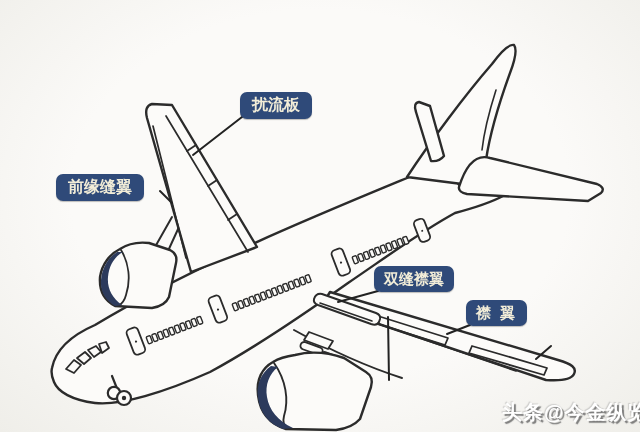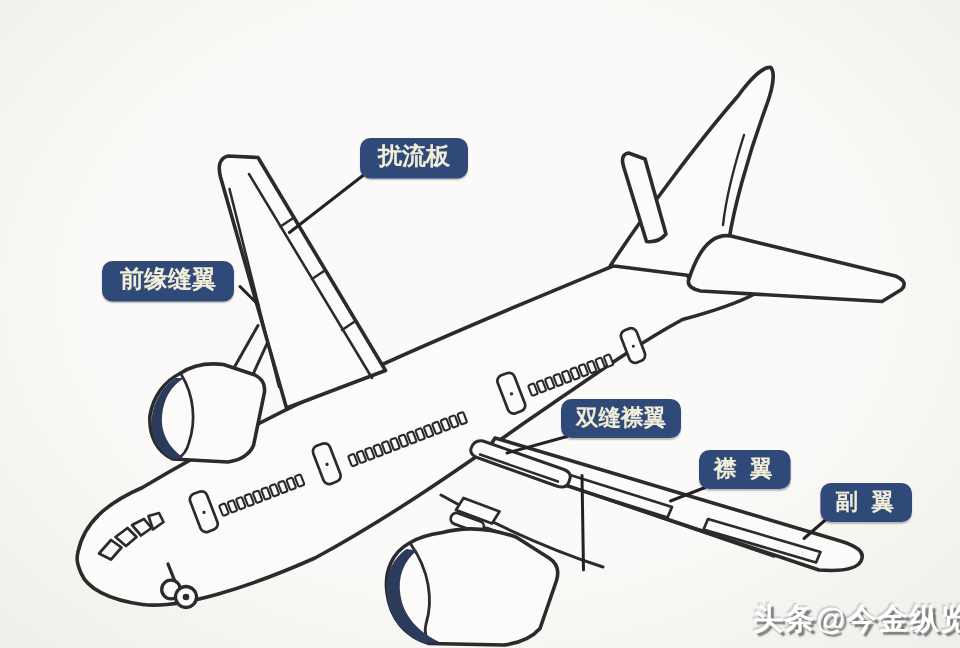--- a/index.html
+++ b/index.html
@@ -218,24 +218,23 @@
       <path d="M 160,191 L 172,203"></path>
       <path d="M 378,291 L 338,302"></path>
       <path d="M 470,325 L 447,334"></path>
       <path d="M 551,346 L 536,359"></path>
       <path d="M 389,380 L 388,317"></path>
     </g>
   </svg>
 
   <div class="label" style="left:240px;top:92px">扰流板</div>
 
-  <div class="label" style="left:68px;top:174px">前缘缝翼</div>
+  <div class="label" style="left:56px;top:174px">前缘缝翼</div>
 
   <div class="label small spread" style="left:466px;top:300px">襟翼</div>
 
   <div class="label small" style="left:374px;top:266px">双缝襟翼</div>
 
-  <div class="label small spread" style="left:547px;top:322px">副翼</div>
 
 
   <div id="watermark">头条@今金纵览</div>
 
 </div>
 
 </body></html>

